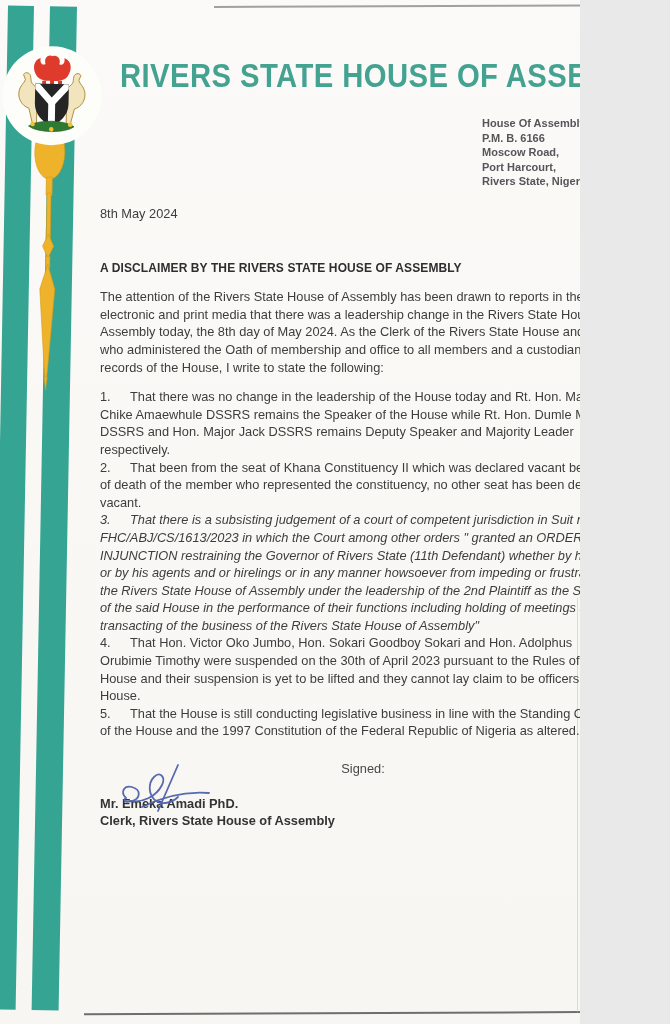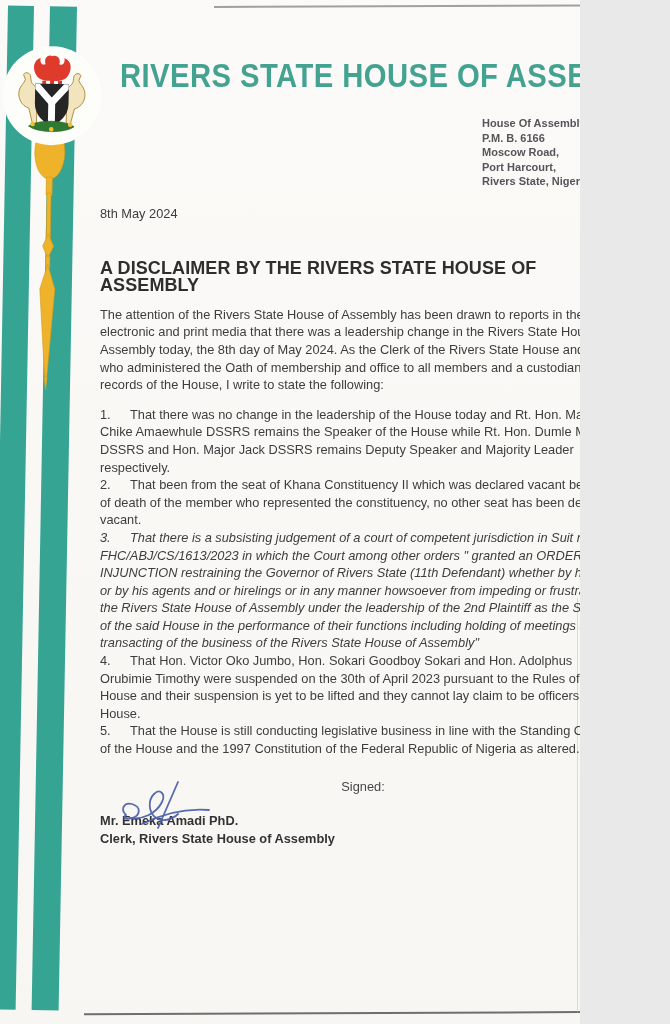--- a/index.html
+++ b/index.html
@@ -29,21 +29,21 @@
     transform:scaleX(.86); transform-origin:left top;
   }
   .address {
     position:absolute; left:482px; top:116px;
     font-size:11.6px; font-weight:bold; color:#55555a; line-height:14.6px;
     transform:scaleX(.95); transform-origin:left top; white-space:nowrap;
   }
 
   
   .content { position:absolute; left:100px; top:205px; width:526px; font-size:12.8px; line-height:17.6px; color:#3d3d3d; }
-  .heading { margin-top:37px; font-weight:bold; font-size:18px; letter-spacing:.1px; color:#2e2e2e; }
+  .heading { margin-top:37px; font-weight:bold; font-size:12px; letter-spacing:.1px; color:#2e2e2e; }
   .intro { margin:11px 0 12px 0; }
   .items { margin-top:9px; }
   .item { margin:0; }
   .item .num { display:inline-block; width:30px; }
   .item.italic { font-style:italic; }
   .signed { margin-top:20px; color:#474747;text-align:center; }
   .sig-row { position:relative; height:17px; }
   .sig-svg { position:absolute; left:12px; top:-16px; width:112px; height:56px; }
   .name, .role { font-weight:bold; color:#333333; }
 </style>

